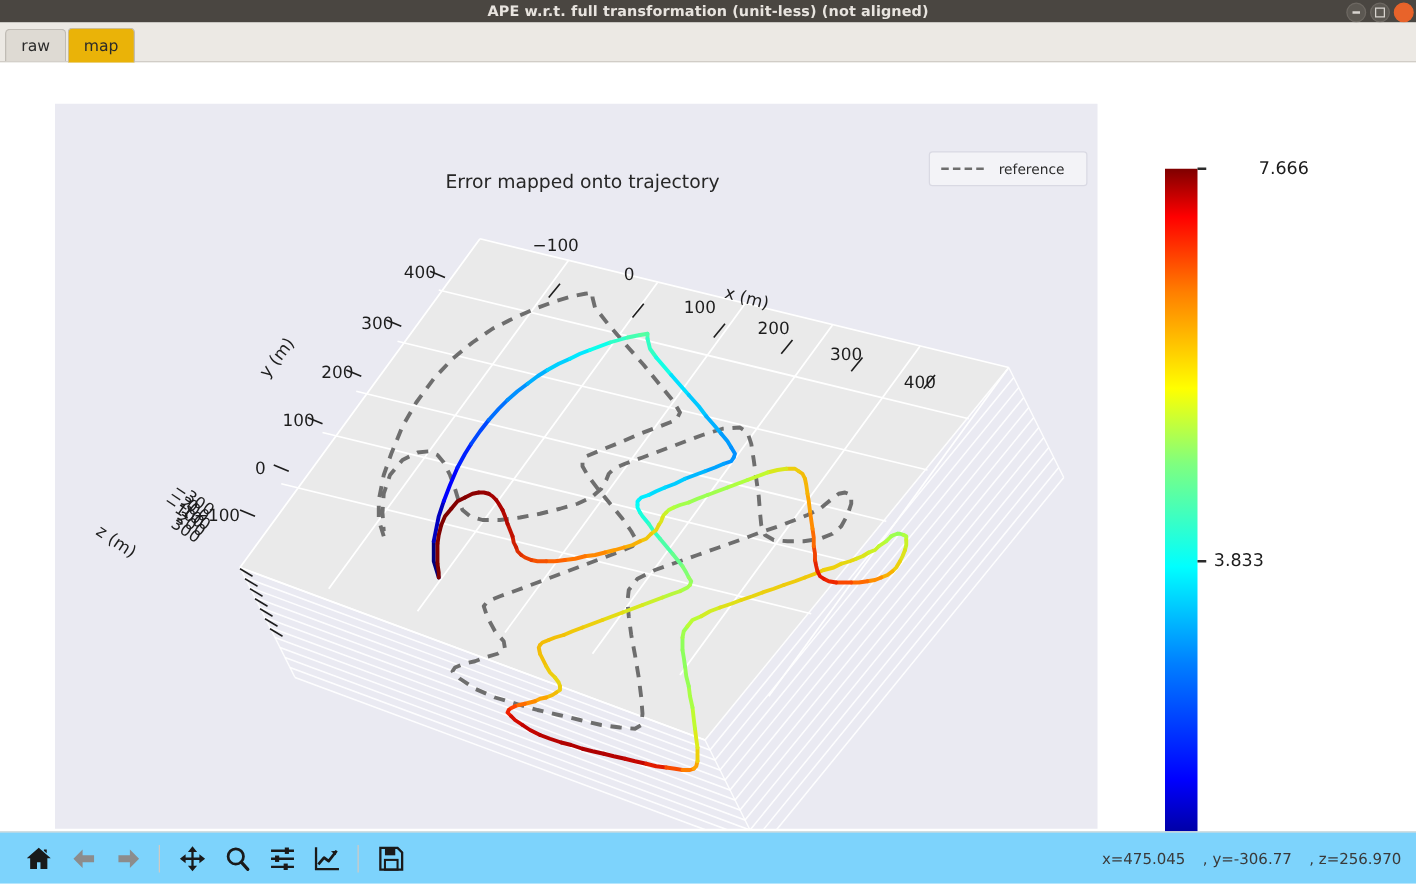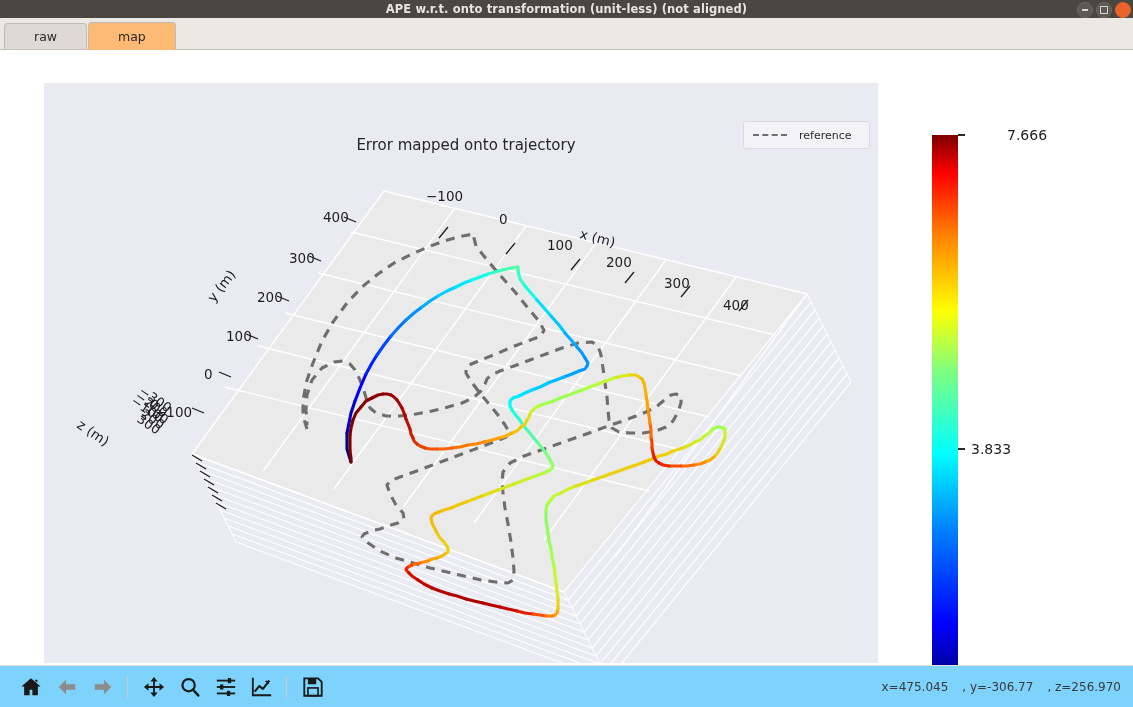--- a/index.html
+++ b/index.html
@@ -49,33 +49,33 @@
     position: absolute; left: 0; top: 18px;
     width: 1133px; height: 32px;
     background: #ece9e4;
     border-bottom: 1px solid #c8c4bd;
     display: flex; align-items: flex-end;
     padding-left: 4px;
     box-sizing: border-box;
   }
   .tab {
     height: 25px;
-    padding: 0 29px;
+    padding: 0 12px;
     display: flex; align-items: center;
     font-size: 12.5px; color: #2a2a2a;
     border: 1px solid #c0bcb5;
     border-bottom: none;
     border-top-left-radius: 4px;
     border-top-right-radius: 4px;
     background: #dedad3;
     margin-right: 1px;
     position: relative;
   }
   .tab.active {
-    background: #fdba74;
+    background: #eab308;
     border-color: #c0bcb5;
     height: 27px;
     z-index: 2;
     margin-bottom: -1px;
   }
 
   
   .canvas {
     position: absolute; left: 0; top: 50px;
     width: 1133px; height: 615px;
@@ -180,21 +180,21 @@
     display: flex; gap: 14px;
     white-space: nowrap;
   }
 </style>
 </head>
 <body>
 
 <div id="app">
 
   <div class="titlebar">
-    <div class="titlebar-text">APE w.r.t. onto transformation (unit-less) (not aligned)</div>
+    <div class="titlebar-text">APE w.r.t. full transformation (unit-less) (not aligned)</div>
     <div class="wincontrols">
       <div class="winbtn winbtn-min">
           <span class="glyph"></span>
         </div>
       <div class="winbtn winbtn-max">
           <span class="glyph"></span>
         </div>
       <div class="winbtn winbtn-close">
           <span class="glyph"></span>
         </div>

